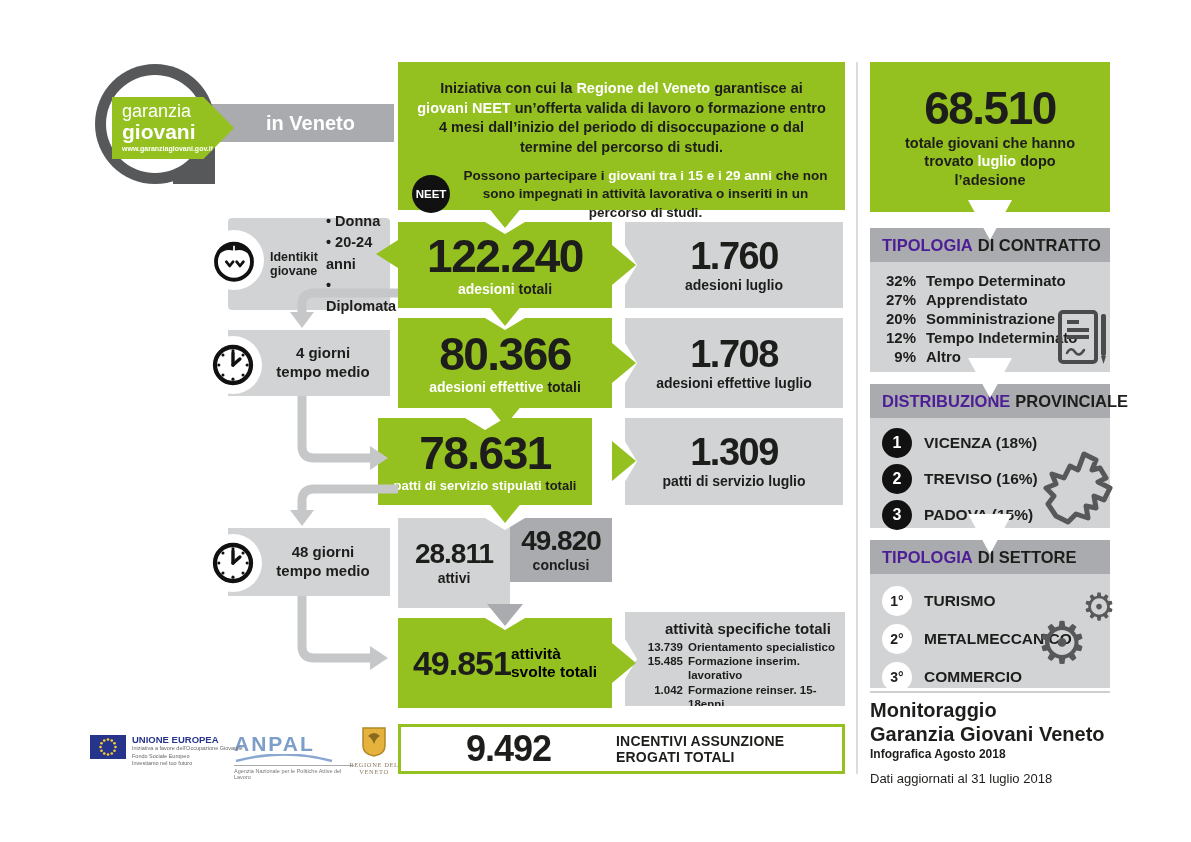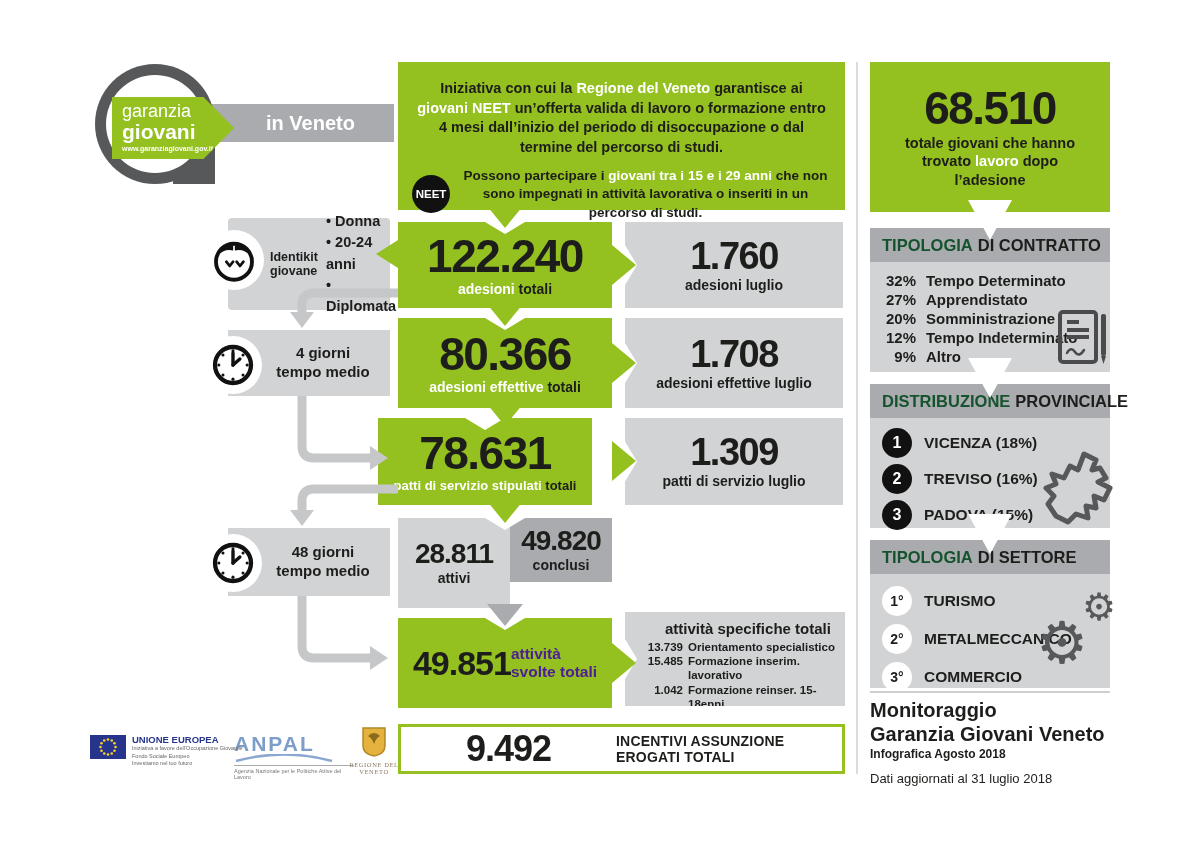--- a/index.html
+++ b/index.html
@@ -73,21 +73,21 @@
       display:flex;flex-direction:column;align-items:center;justify-content:center;}
   #conclusi-box{left:510px;top:518px;width:102px;height:64px;background:var(--gm);
       clip-path:polygon(0 9px,15px 0,100% 0,100% 100%,0 100%);
       display:flex;flex-direction:column;align-items:center;justify-content:center;}
   .num-m{font-size:28px;font-weight:800;letter-spacing:-1px;line-height:1;}
 
   #r5g{left:398px;top:618px;width:214px;height:90px;background:var(--green);
       clip-path:polygon(0 0,87px 0,107px 12px,127px 0,100% 0,100% 100%,0 100%);
       display:flex;align-items:center;justify-content:center;}
   #r5g .val{font-size:34px;font-weight:800;letter-spacing:-1px;}
-  #r5g .two{margin-left:0;color:#4c1d95;font-weight:800;font-size:15.5px;line-height:1.15;}
+  #r5g .two{margin-left:0;color:#000000;font-weight:800;font-size:15.5px;line-height:1.15;}
 
   #details-box{left:625px;top:612px;width:220px;height:94px;background:var(--gl);
       clip-path:polygon(0 0,100% 0,100% 100%,0 100%,0 calc(50% + 20px),12px 50%,0 calc(50% - 20px));
       box-sizing:border-box;padding:8px 6px 6px 16px;}
   #details-box .t{font-size:15px;font-weight:800;margin:0 0 3px 24px;}
   .drow{display:flex;font-size:11.5px;line-height:14.2px;}
   .drow .dv{width:42px;text-align:right;font-weight:800;flex:0 0 42px;}
   .drow .dl{margin-left:5px;font-weight:700;}
 
   #incentives-box{left:398px;top:724px;width:447px;height:50px;background:#fff;border:3px solid var(--green);
@@ -113,21 +113,21 @@
   #divider{left:856px;top:62px;width:2px;height:712px;background:#dcdcde;}
   #sb-total{left:870px;top:62px;width:240px;height:150px;background:var(--green);
       display:flex;flex-direction:column;align-items:center;justify-content:center;text-align:center;}
   #sb-total .val{font-size:46px;font-weight:800;letter-spacing:-1.5px;line-height:1;}
   #sb-total .cap{font-size:14.5px;font-weight:800;line-height:1.25;margin-top:3px;padding:0 26px;}
   #wa1{left:968px;top:200px;}
   #wa2{left:968px;top:358px;}
   #wa3{left:968px;top:514px;}
   .sb-head{background:var(--gm);height:34px;width:240px;font-size:16.5px;font-weight:800;line-height:34px;
       padding-left:12px;box-sizing:border-box;z-index:4;}
-  .sb-head .hw{color:#14532d;margin-right:5px;}
+  .sb-head .hw{color:#4c1d95;margin-right:5px;}
   #contract-header{left:870px;top:228px;}
   #contract-body{left:870px;top:262px;width:240px;height:110px;background:var(--gl);
       box-sizing:border-box;padding:9px 8px 0 8px;}
   .crow{display:flex;font-size:15px;font-weight:800;line-height:19px;}
   .crow .pc{flex:0 0 38px;text-align:right;}
   .crow .cl{margin-left:10px;}
   #contract-icon{left:1056px;top:308px;z-index:5;}
   #province-header{left:870px;top:384px;}
   #province-body{left:870px;top:418px;width:240px;height:110px;background:var(--gl);
       box-sizing:border-box;padding:10px 0 0 12px;}
@@ -345,21 +345,21 @@
       <polygon points="370,446 370,470 388,458"></polygon>
       <polygon points="290,510 314,510 302,526"></polygon>
       <polygon points="370,646 370,670 388,658"></polygon>
     </g>
   </svg>
 
   <div class="abs" id="divider"></div>
 
   <div class="abs" id="sb-total">
     <div class="val">68.510</div>
-    <div class="cap"><span>totale giovani che hanno trovato </span><span class="w">lavoro</span><span> dopo l’adesione</span></div>
+    <div class="cap"><span>totale giovani che hanno trovato </span><span class="w">luglio</span><span> dopo l’adesione</span></div>
   </div>
   <div class="abs tri tri-down-white" id="wa1"></div>
 
   <div class="abs sb-head" id="contract-header"><span class="hw">TIPOLOGIA</span><span>DI CONTRATTO</span></div>
   <div class="abs" id="contract-body">
     <div class="crow">
         <span class="pc">32%</span>
         <span class="cl">Tempo Determinato</span>
       </div>
     <div class="crow">

